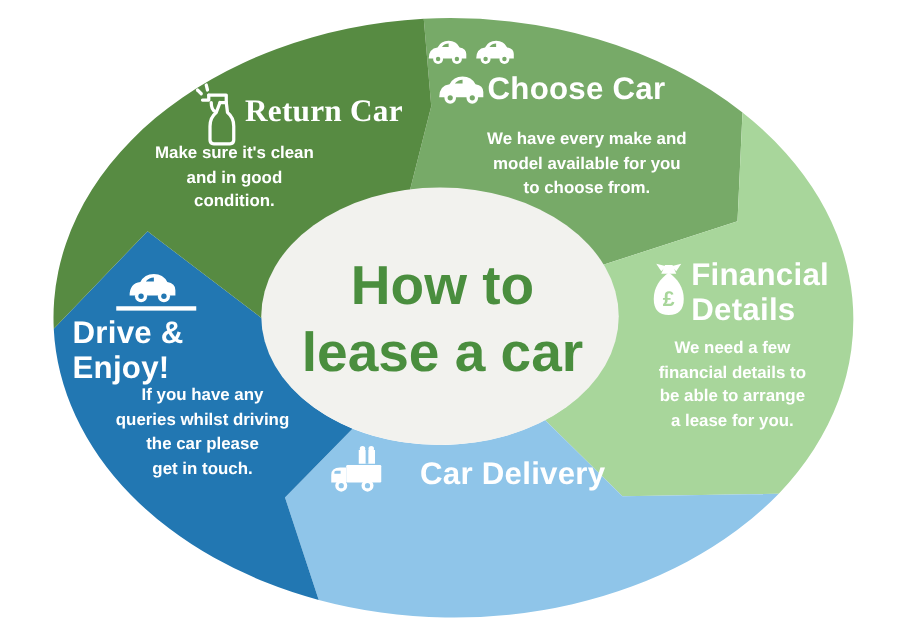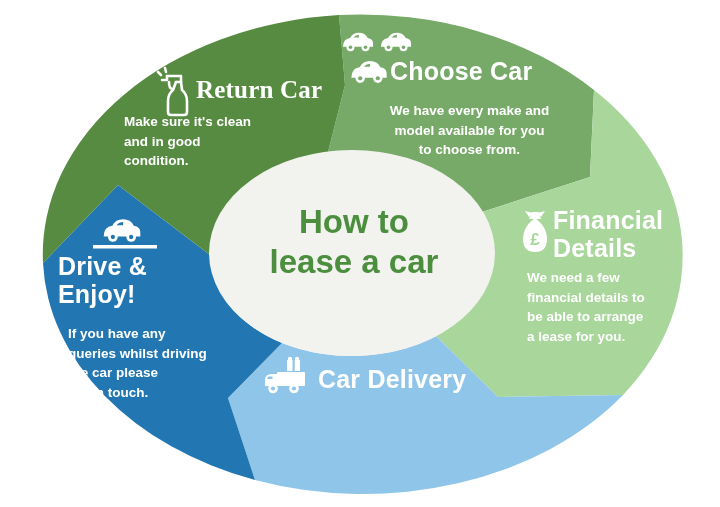--- a/index.html
+++ b/index.html
@@ -3,33 +3,33 @@
 <meta charset="utf-8">
 <style>
   html,body{margin:0;padding:0;background:#ffffff;}
   .canvas{
     position:relative;width:720px;height:507px;overflow:hidden;background:#ffffff;
     font-family:"Liberation Sans",sans-serif;
   }
   .wheel{position:absolute;left:0;top:0;}
   .txt{position:absolute;color:#ffffff;font-weight:bold;white-space:pre-line;}
   .seg-title{font-size:25px;line-height:1.12;letter-spacing:0.2px;}
-  .seg-body{font-size:13.5px;line-height:1.45;}
+  .seg-body{font-size:13.5px;line-height:1.45;text-align:center;}
   .center-title{
     position:absolute;left:226px;top:202px;width:256px;text-align:center;
-    color:#4a8e3e;font-weight:bold;font-size:33px;line-height:1.22;white-space:pre-line;
+    color:#4a8e3e;font-weight:bold;font-size:44px;line-height:1.22;white-space:pre-line;
   }
   .t-choose{left:390px;top:57px;}
   .b-choose{left:352px;top:101px;width:235px;text-align:center;}
   .t-financial{left:553px;top:206px;}
   .b-financial{left:527px;top:268px;}
-  .t-delivery{left:318px;top:365px;}
+  .t-delivery{left:336px;top:365px;}
   .b-delivery{left:245px;top:406px;width:330px;text-align:center;}
   .t-drive{left:58px;top:252px;width:118px;text-align:left;}
-  .b-drive{left:68px;top:324px;width:188px;}
+  .b-drive{left:68px;top:306px;width:188px;}
   .t-return{left:196px;top:76px;font-family:Liberation Serif, serif;}
   .b-return{left:124px;top:112px;}
 </style>
 </head>
 <body>
 
 <div class="canvas">
 
   <svg class="wheel" width="720" height="507" viewBox="0 0 720 507">
     <defs>

